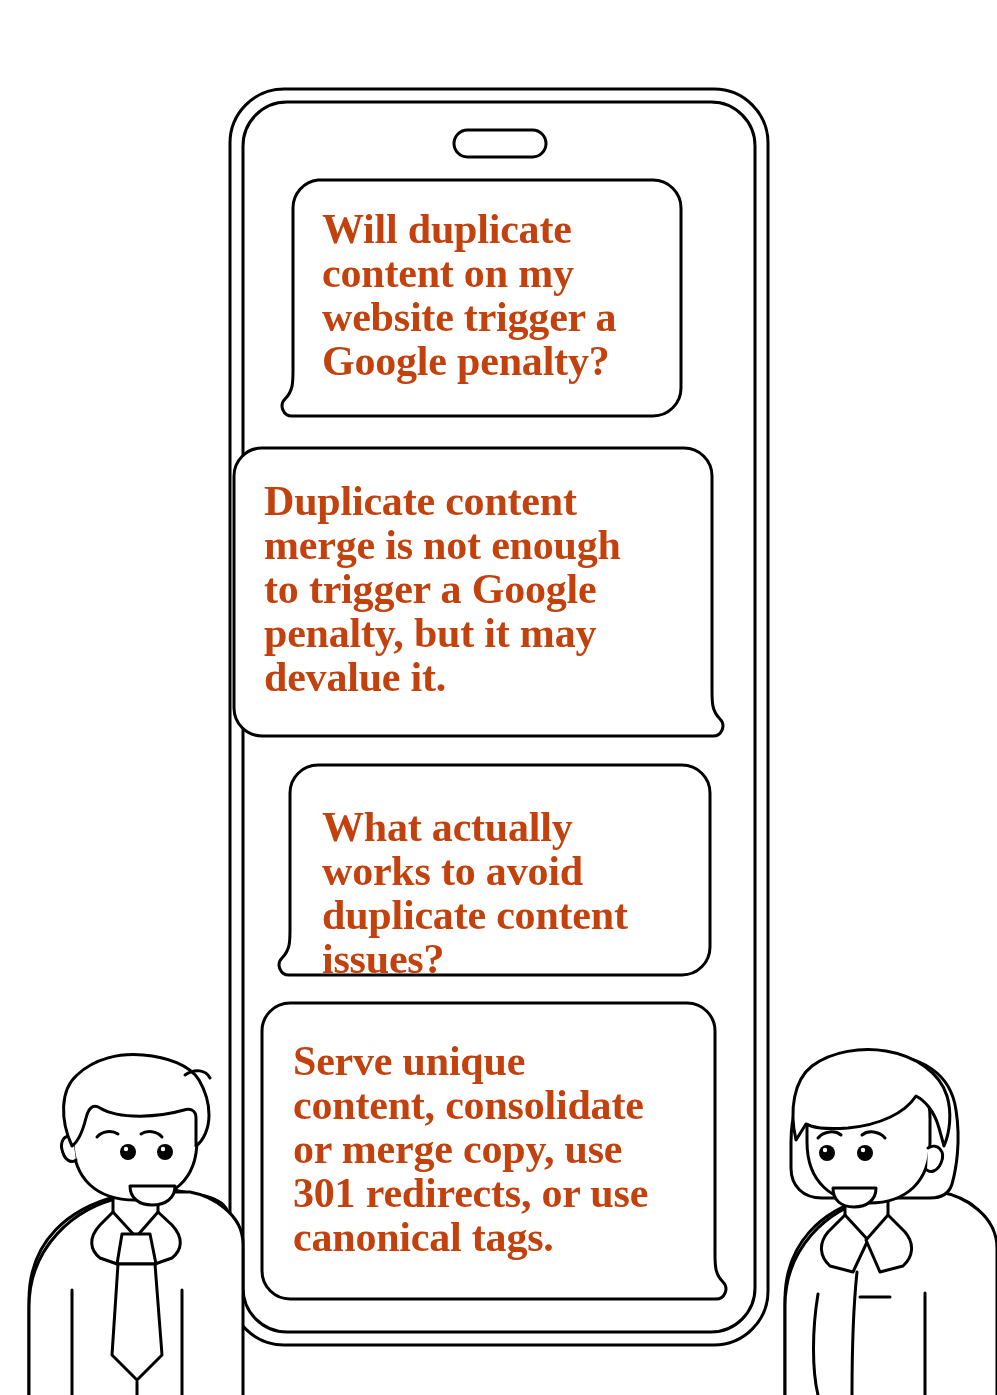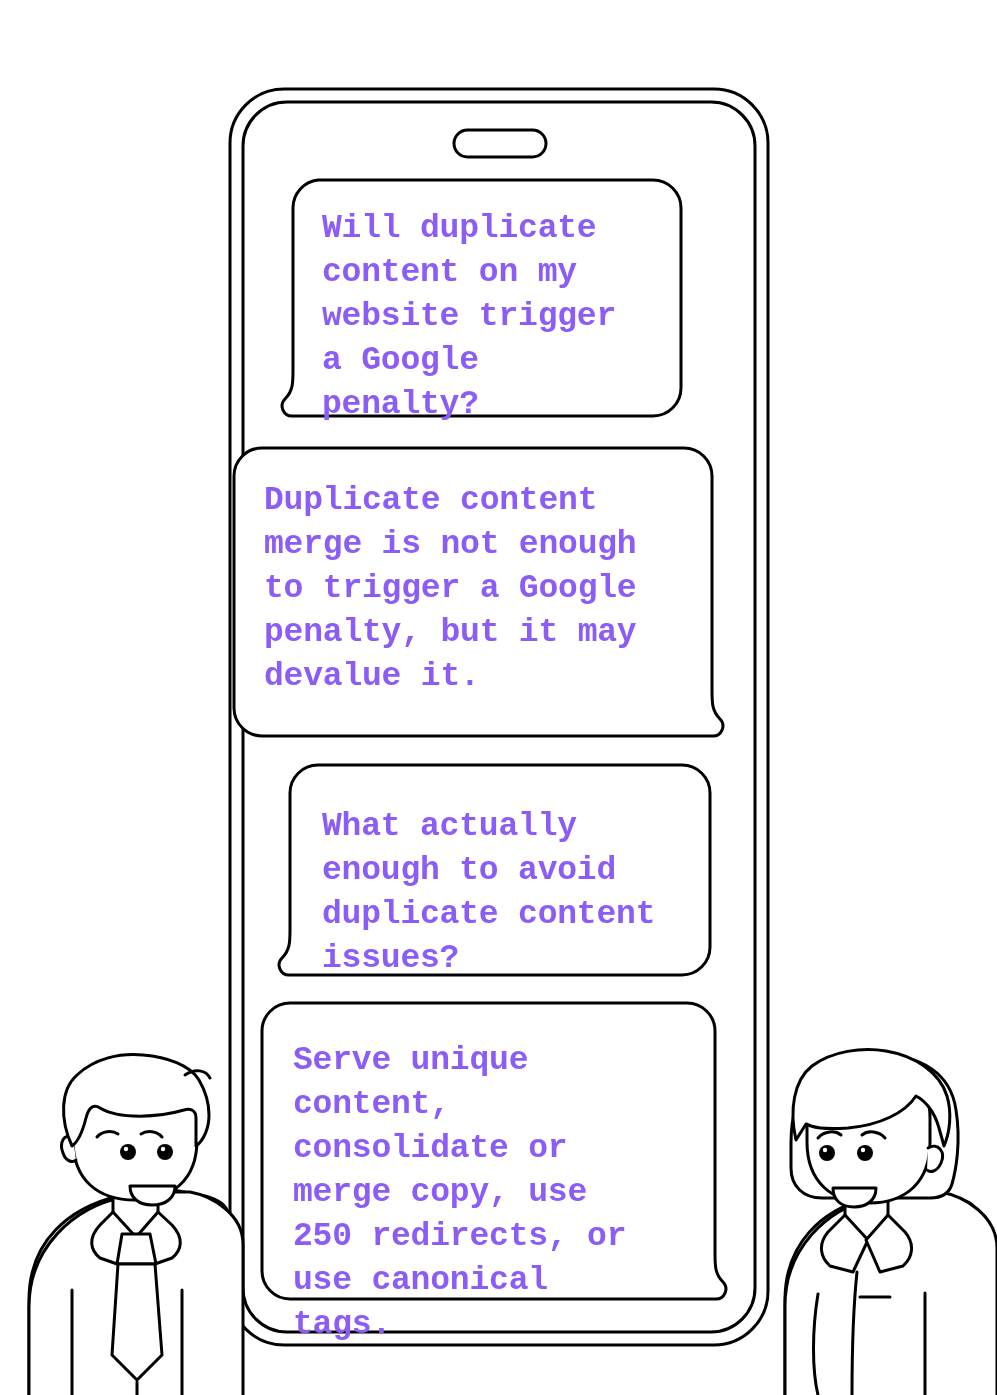--- a/index.html
+++ b/index.html
@@ -21,25 +21,25 @@
     width: 997px;
     height: 1395px;
   }
   #scene svg {
     display: block;
     width: 997px;
     height: 1395px;
   }
   .bubble-text {
     position: absolute;
-    font-family: Liberation Mono, monospace;
+    font-family: Liberation Serif, serif;
     font-weight: bold;
-    color: #8b5cf6;
+    color: #c2410c;
     line-height: 44px;
-    font-size: 33px;
+    font-size: 42px;
     letter-spacing: -0.2px;
     white-space: pre-line;
     pointer-events: none;
   }
   #bubble-text-1 { left: 322px; top: 207px; width: 330px; }
   #bubble-text-2 { left: 264px; top: 479px; width: 400px; }
   #bubble-text-3 { left: 322px; top: 805px; width: 360px; }
   #bubble-text-4 { left: 293px; top: 1039px; width: 370px; }
 </style>
 </head>
@@ -233,15 +233,15 @@
       <path d="M 860,1297 L 890,1297" fill="none"></path>
     </g>
 
   </svg>
 </div>
 
 <div class="bubble-text" id="bubble-text-1">Will duplicate content on my website trigger a Google penalty?</div>
 
 <div class="bubble-text" id="bubble-text-2">Duplicate content merge is not enough to trigger a Google penalty, but it may devalue it.</div>
 
-<div class="bubble-text" id="bubble-text-3">What actually enough to avoid duplicate content issues?</div>
-
-<div class="bubble-text" id="bubble-text-4">Serve unique content, consolidate or merge copy, use 250 redirects, or use canonical tags.</div>
+<div class="bubble-text" id="bubble-text-3">What actually works to avoid duplicate content issues?</div>
+
+<div class="bubble-text" id="bubble-text-4">Serve unique content, consolidate or merge copy, use 301 redirects, or use canonical tags.</div>
 
 </body></html>

